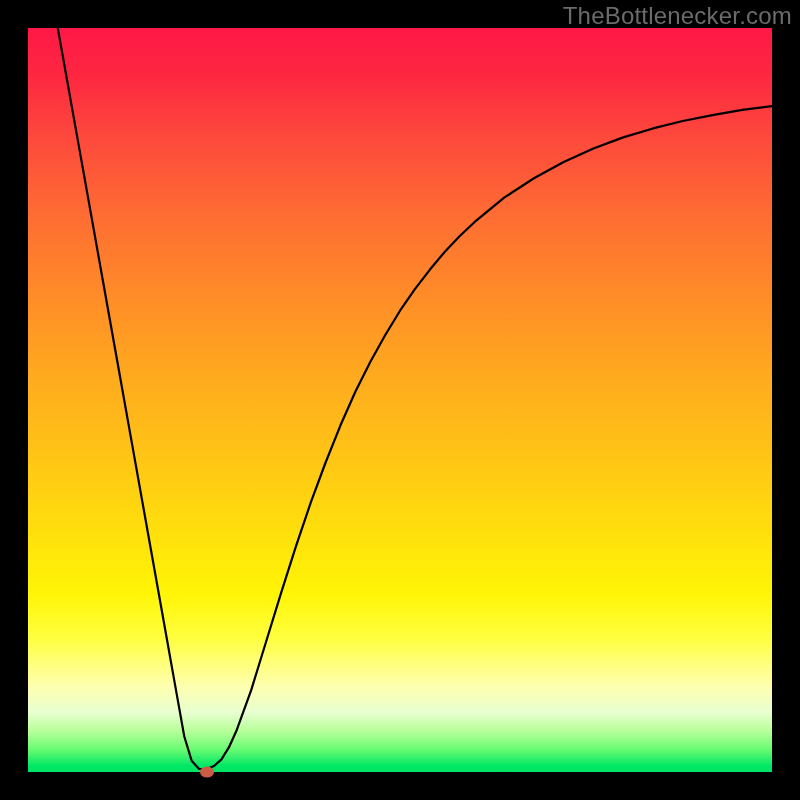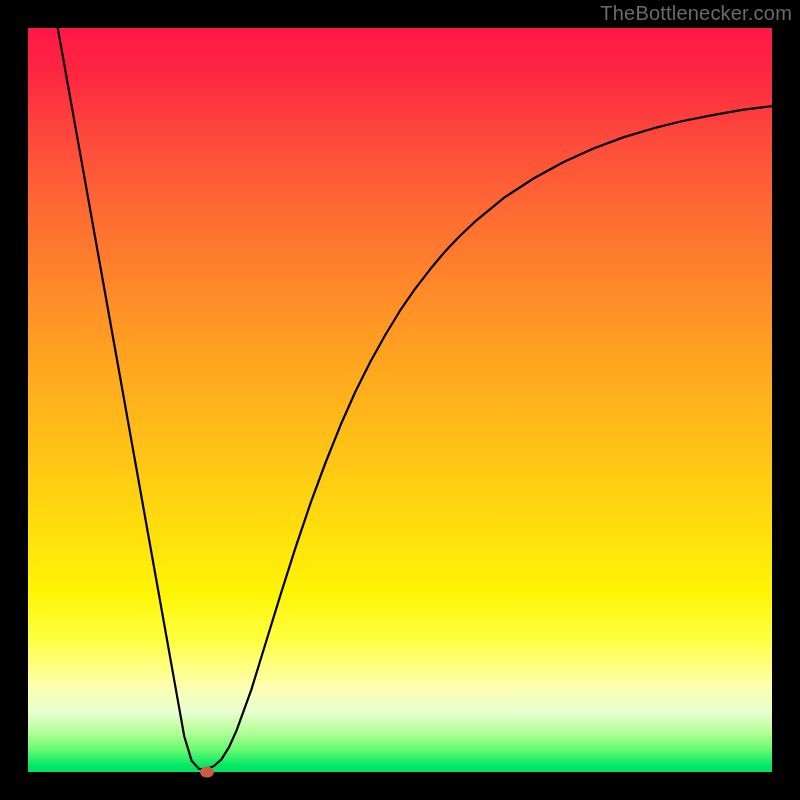--- a/index.html
+++ b/index.html
@@ -50,21 +50,21 @@
     top: 0;
     width: 744px;
     height: 744px;
   }
   .watermark {
     position: absolute;
     top: 2px;
     right: 8px;
     color: #6b6b6b;
     font-family: Arial, Helvetica, sans-serif;
-    font-size: 20px;
+    font-size: 24px;
     letter-spacing: 0.2px;
   }
   .marker {
     position: absolute;
     width: 14px;
     height: 11px;
     border-radius: 50%;
     background: #cc5b43;
     transform: translate(-50%, -50%);
   }

